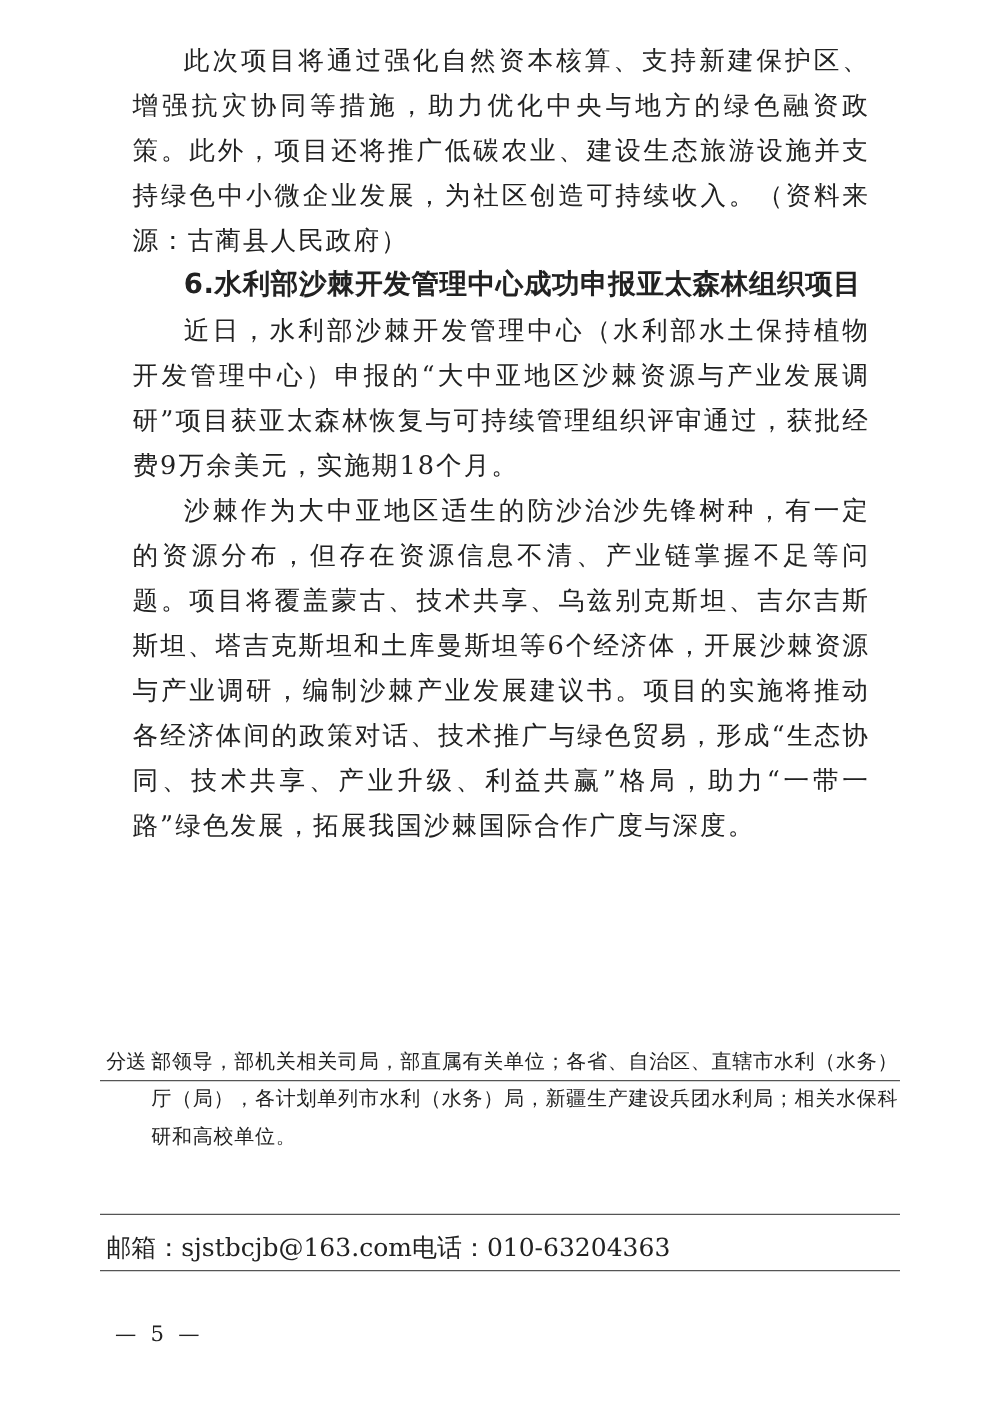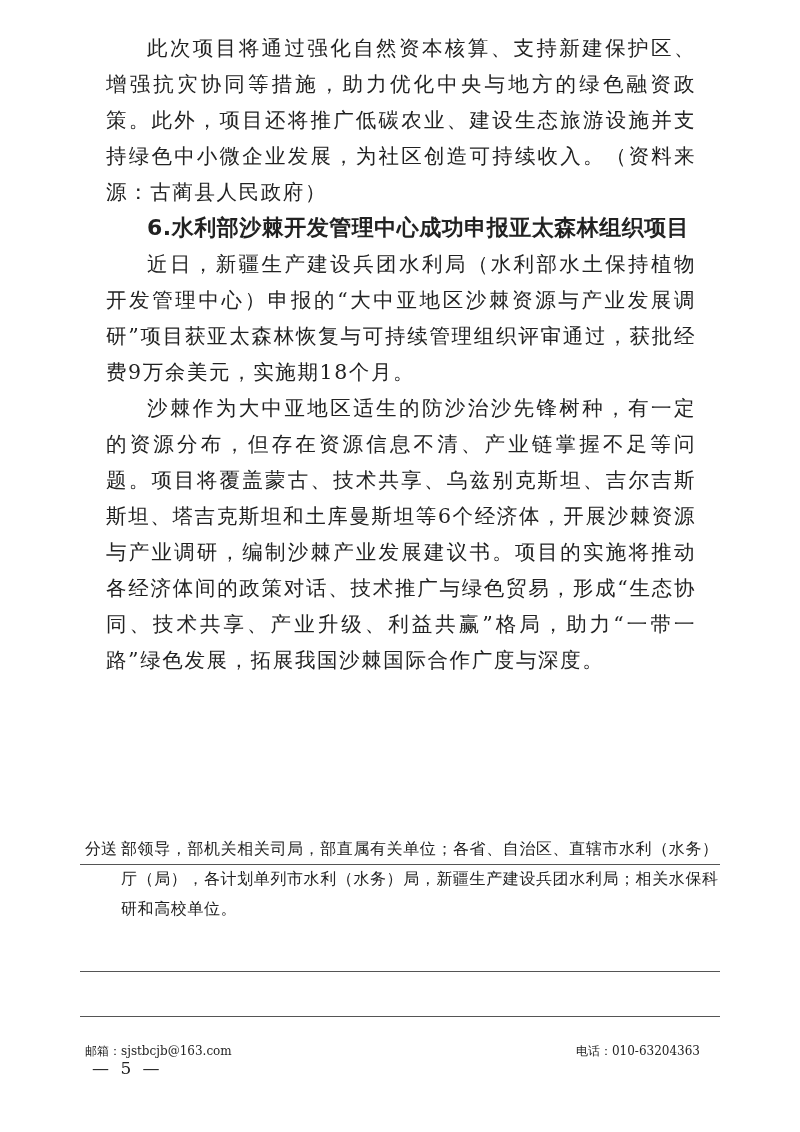--- a/index.html
+++ b/index.html
@@ -6,31 +6,31 @@
   body { width:800px; height:1132px; position:relative; overflow:hidden;
          font-family:"DejaVu Serif", "Liberation Serif", serif; color:#222; }
   .page { position:absolute; left:0; top:0; width:800px; height:1132px; }
   .body { position:absolute; left:106px; top:30px; width:590px; font-size:20.5px; line-height:36px; }
   .p { margin:0; text-indent:41px; text-align:justify; text-align-last:left; letter-spacing:1.6px; }
   .h { margin:0; text-indent:41px; font-family:"DejaVu Sans", sans-serif; font-weight:bold; font-size:22px; letter-spacing:0.5px; }
   .rule { position:absolute; left:80px; width:640px; height:0; border-top:1.5px solid #555; }
   .dist { position:absolute; left:85px; top:834px; width:635px; font-size:16px; line-height:30px; }
   .dist .lbl { position:absolute; left:0; top:0; }
   .dist .txt { margin-left:36px; letter-spacing:0.6px; text-indent:0; }
-  .contact { position:absolute; left:85px; top:1043px; width:615px; font-size:12px; display:flex; justify-content:space-between; }
+  .contact { position:absolute; left:85px; top:985px; width:615px; font-size:20px; display:flex; }
   .pagenum { position:absolute; left:92px; top:1058px; font-size:17px; letter-spacing:3px; }
 </style>
 </head>
 <body>
 
 <div class="page">
   <div class="body">
     <p class="p">此次项目将通过强化自然资本核算、支持新建保护区、增强抗灾协同等措施，助力优化中央与地方的绿色融资政策。此外，项目还将推广低碳农业、建设生态旅游设施并支持绿色中小微企业发展，为社区创造可持续收入。（资料来源：古蔺县人民政府）</p>
     <p class="h">6.水利部沙棘开发管理中心成功申报亚太森林组织项目</p>
-    <p class="p">近日，新疆生产建设兵团水利局（水利部水土保持植物开发管理中心）申报的“大中亚地区沙棘资源与产业发展调研”项目获亚太森林恢复与可持续管理组织评审通过，获批经费9万余美元，实施期18个月。</p>
+    <p class="p">近日，水利部沙棘开发管理中心（水利部水土保持植物开发管理中心）申报的“大中亚地区沙棘资源与产业发展调研”项目获亚太森林恢复与可持续管理组织评审通过，获批经费9万余美元，实施期18个月。</p>
     <p class="p">沙棘作为大中亚地区适生的防沙治沙先锋树种，有一定的资源分布，但存在资源信息不清、产业链掌握不足等问题。项目将覆盖蒙古、技术共享、乌兹别克斯坦、吉尔吉斯斯坦、塔吉克斯坦和土库曼斯坦等6个经济体，开展沙棘资源与产业调研，编制沙棘产业发展建议书。项目的实施将推动各经济体间的政策对话、技术推广与绿色贸易，形成“生态协同、技术共享、产业升级、利益共赢”格局，助力“一带一路”绿色发展，拓展我国沙棘国际合作广度与深度。</p>
   </div>
 
   <div class="rule" style="top:864px;"></div>
   <div class="dist">
     <span class="lbl">分送：</span>
     <div class="txt">部领导，部机关相关司局，部直属有关单位；各省、自治区、直辖市水利（水务）厅（局），各计划单列市水利（水务）局，新疆生产建设兵团水利局；相关水保科研和高校单位。</div>
   </div>
   <div class="rule" style="top:971px;"></div>
   <div class="contact">

